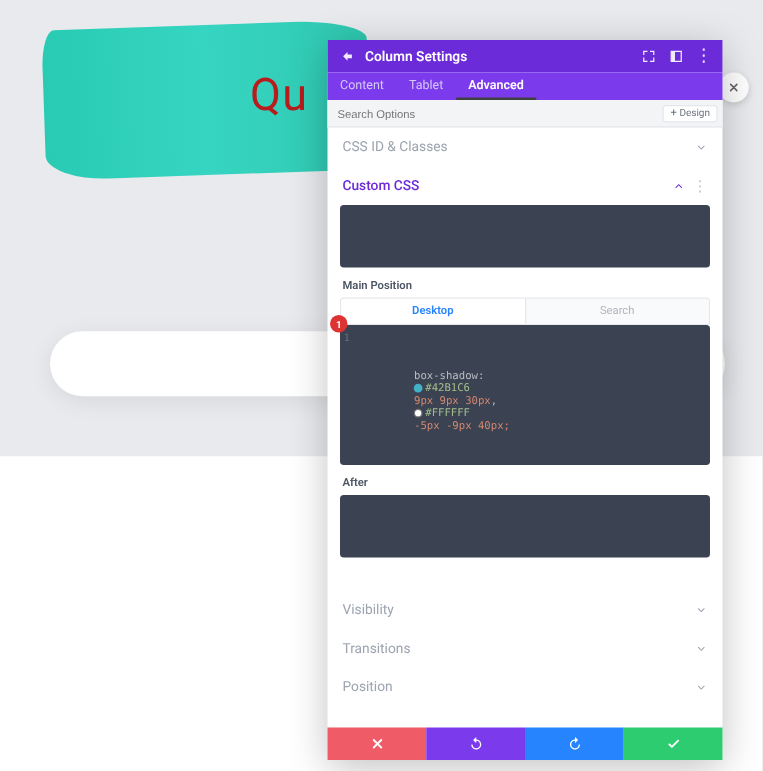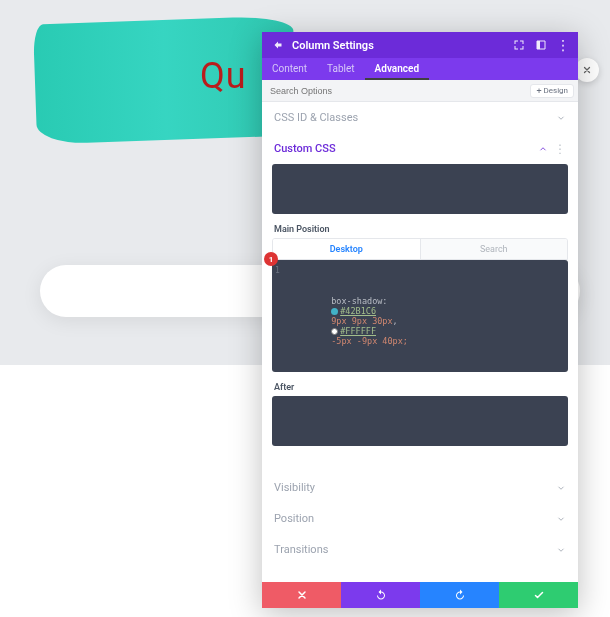--- a/index.html
+++ b/index.html
@@ -83,21 +83,21 @@
 
   .field-label { color:#4b5563; font-size:9px; font-weight:600; margin:4px 2px 4px; }
   .codebox {
     background:#3b4252; border-radius:3px; min-height:50px; width:100%;
     padding:6px 8px; color:#cbd5e1;
     font-family: ui-monospace, Menlo, Consolas, monospace; font-size:8.5px;
     position:relative; white-space:pre;
   }
   .ln { position:absolute; left:3px; top:6px; color:#6b7280; font-size:8px; }
   .tok-prop { color:#b8bcc4; }
-  .tok-hex  { color:#a3be8c;text-decoration:underline; }
+  .tok-hex  { color:#a3be8c; }
   .tok-num  { color:#d08770; }
   .tok-semi { color:#d08770; }
   .swatch { display:inline-block; width:7px; height:7px; border-radius:50%; vertical-align:middle; margin-right:2px; }
 
   .devtabs {
     display:flex; border:1px solid #e5e7eb; border-radius:3px 3px 0 0;
     margin-top:2px; overflow:hidden;
   }
   .devtab {
     flex:1; text-align:center; padding:5px 0; font-size:9px; color:#b0b5bc;
@@ -219,27 +219,27 @@
 
     <div style="height:26px"></div>
 
     <div class="section-row">
       <span class="label">Visibility</span>
       <span class="chev"><svg viewBox="0 0 24 24">
             <path d="M6 9l6 6 6-6"></path>
           </svg></span>
     </div>
     <div class="section-row">
+      <span class="label">Transitions</span>
+      <span class="chev"><svg viewBox="0 0 24 24">
+            <path d="M6 9l6 6 6-6"></path>
+          </svg></span>
+    </div>
+    <div class="section-row">
       <span class="label">Position</span>
-      <span class="chev"><svg viewBox="0 0 24 24">
-            <path d="M6 9l6 6 6-6"></path>
-          </svg></span>
-    </div>
-    <div class="section-row">
-      <span class="label">Transitions</span>
       <span class="chev"><svg viewBox="0 0 24 24">
             <path d="M6 9l6 6 6-6"></path>
           </svg></span>
     </div>
 
   </div>
 
   <div class="footerbar">
     <div class="fbtn red">
       <svg viewBox="0 0 24 24">

